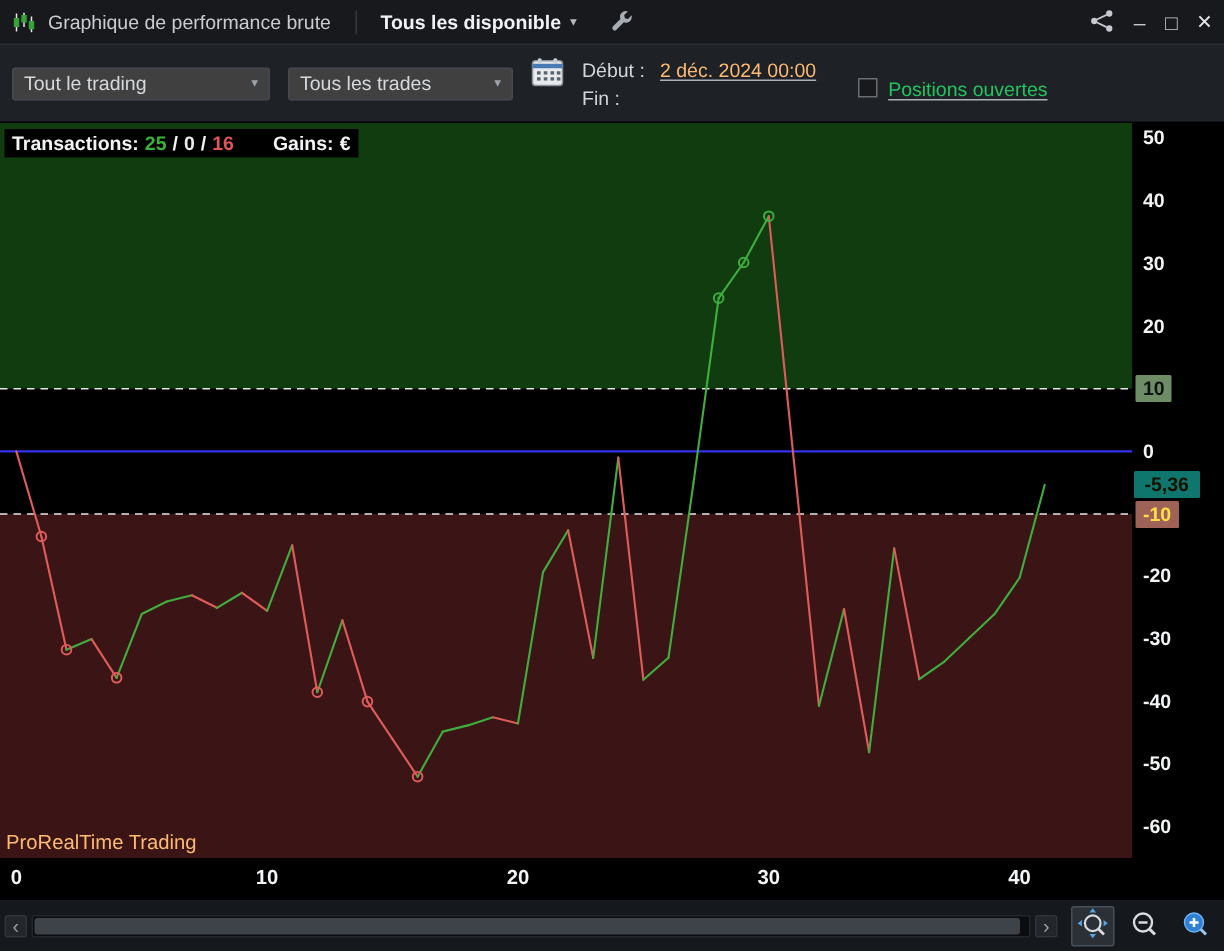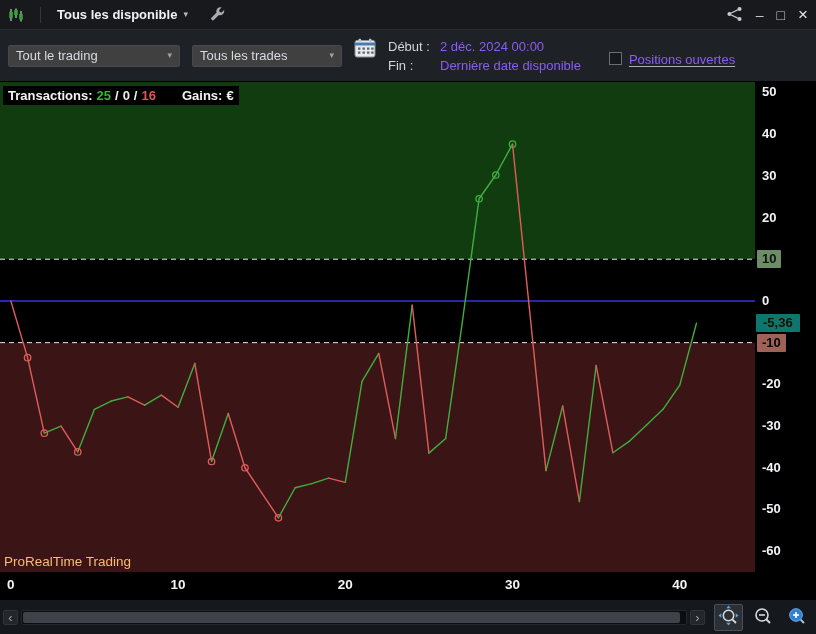--- a/index.html
+++ b/index.html
@@ -27,22 +27,22 @@
   .select{height:22px;background:#404040;border:1px solid #45494f;border-radius:2px;
     color:#d6d9dd;font-size:13px;display:flex;align-items:center;justify-content:space-between;
     padding:0 7px;gap:8px;cursor:default;white-space:nowrap}
   .select .caret{color:#9da2a8}
   .sel-trading{width:172px}
   .sel-trades{width:150px}
   .cal{align-self:flex-start;margin-top:8px;display:flex;align-items:center;cursor:default}
   .date-block{display:flex;flex-direction:column;gap:4px;font-size:13px;color:#d6d9dd}
   .date-row{display:flex;gap:6px;white-space:nowrap}
   .date-label{min-width:46px;color:#d2d5d9}
-  .u{text-underline-offset:2px;text-decoration-color:#aab0b6;color:#8b5cf6}
-  .chk{display:flex;align-items:flex-start;gap:7px;color:#8b5cf6;font-size:13px;margin-left:16px;margin-top:8px}
+  .u{text-decoration:underline;text-underline-offset:2px;text-decoration-color:#aab0b6;color:#fdba74}
+  .chk{display:flex;align-items:flex-start;gap:7px;color:#22c55e;font-size:13px;margin-left:16px;margin-top:8px}
   .checkbox{width:13px;height:13px;background:#17191d;border:1px solid #6a6f76;display:inline-block}
   .chk-label{text-decoration:underline;text-underline-offset:2px;text-decoration-color:#aab0b6}
 
   
   .chart-wrap{position:relative;flex:0 0 490px;height:490px;background:#000}
   #plot{position:absolute;left:0;top:0;display:block}
   .y-axis{position:absolute;top:0;right:0;width:61px;height:100%;background:#000}
   .ytick{position:absolute;left:2px;height:18px;line-height:18px;padding:0 5px;
     color:#f2f3f5;font-weight:bold;font-size:13px;border-radius:1px;white-space:nowrap}
   .ybadge{position:absolute;left:1px;height:18px;line-height:18px;padding:0 7px;
@@ -82,20 +82,21 @@
     <span class="app-icon">
       <svg width="16" height="14" viewBox="0 0 16 14">
         <line x1="3" y1="1" x2="3" y2="13" stroke="#e7e9ec" stroke-width="1"></line>
         <rect x="1.2" y="4" width="3.6" height="6" fill="#36a336"></rect>
         <line x1="8" y1="0.5" x2="8" y2="10" stroke="#e7e9ec" stroke-width="1"></line>
         <rect x="6.2" y="2" width="3.6" height="5" fill="#36a336"></rect>
         <line x1="13" y1="3" x2="13" y2="13.5" stroke="#e7e9ec" stroke-width="1"></line>
         <rect x="11.2" y="6" width="3.6" height="5.5" fill="#36a336"></rect>
       </svg>
     </span>
+    <span class="title">Graphique de performance brute</span>
     <span class="tdivider"></span>
     <div class="title-dropdown">
       <span>Tous les disponible</span>
       <span class="caret">▾</span>
     </div>
     <span class="tool-icon">
       <svg width="16" height="16" viewBox="0 0 16 16">
         <path d="M14.2 4.3a3.9 3.9 0 0 1-5.3 3.6L4 12.8a1.6 1.6 0 1 1-2.3-2.3l4.9-4.9a3.9 3.9 0 0 1 5-5L9.1 3l.5 2.1 2.1.5 2.4-2.5c.1.4.1.8.1 1.2z" fill="#a8adb4"></path>
       </svg>
     </span>
@@ -142,21 +143,20 @@
         </g>
       </svg>
     </span>
     <div class="date-block">
       <div class="date-row">
         <span class="date-label">Début :</span>
         <span class="u">2 déc. 2024 00:00</span>
       </div>
       <div class="date-row">
         <span class="date-label">Fin :</span>
-        <span class="u">Dernière date disponible</span>
       </div>
     </div>
     <div class="chk">
       <span class="checkbox"></span>
       <span class="chk-label">Positions ouvertes</span>
     </div>
   </div>
 
   <div class="chart-wrap">
     <svg id="plot" width="755" height="490">
@@ -223,21 +223,21 @@
           <circle cx="512.5304540420819" cy="62.13617021276595" r="3.2" fill="none" stroke="#3fae3f" stroke-width="1.3"></circle>
         </g>
       </svg>
     <div class="y-axis" id="y-axis">
         <div class="ytick" style="top: 1.42553px;">50</div>
         <div class="ytick" style="top: 43.1277px;">40</div>
         <div class="ytick" style="top: 84.8298px;">30</div>
         <div class="ytick" style="top: 126.532px;">20</div>
         <div class="ytick" style="background: rgb(110, 141, 103); color: rgb(14, 20, 16); top: 168.234px;">10</div>
         <div class="ytick" style="top: 209.936px;">0</div>
-        <div class="ytick" style="background: rgb(158, 98, 87); color: #000000; top: 251.638px;">-10</div>
+        <div class="ytick" style="background: rgb(158, 98, 87); color: #fde047; top: 251.638px;">-10</div>
         <div class="ytick" style="top: 293.34px;">-20</div>
         <div class="ytick" style="top: 335.043px;">-30</div>
         <div class="ytick" style="top: 376.745px;">-40</div>
         <div class="ytick" style="top: 418.447px;">-50</div>
         <div class="ytick" style="top: 460.149px;">-60</div>
         <div class="ybadge" style="top: 232.289px; background: #0f766e;">-5,36</div>
       </div>
     <div class="stats">
       <span>Transactions:</span>
       <span class="win">25</span>

